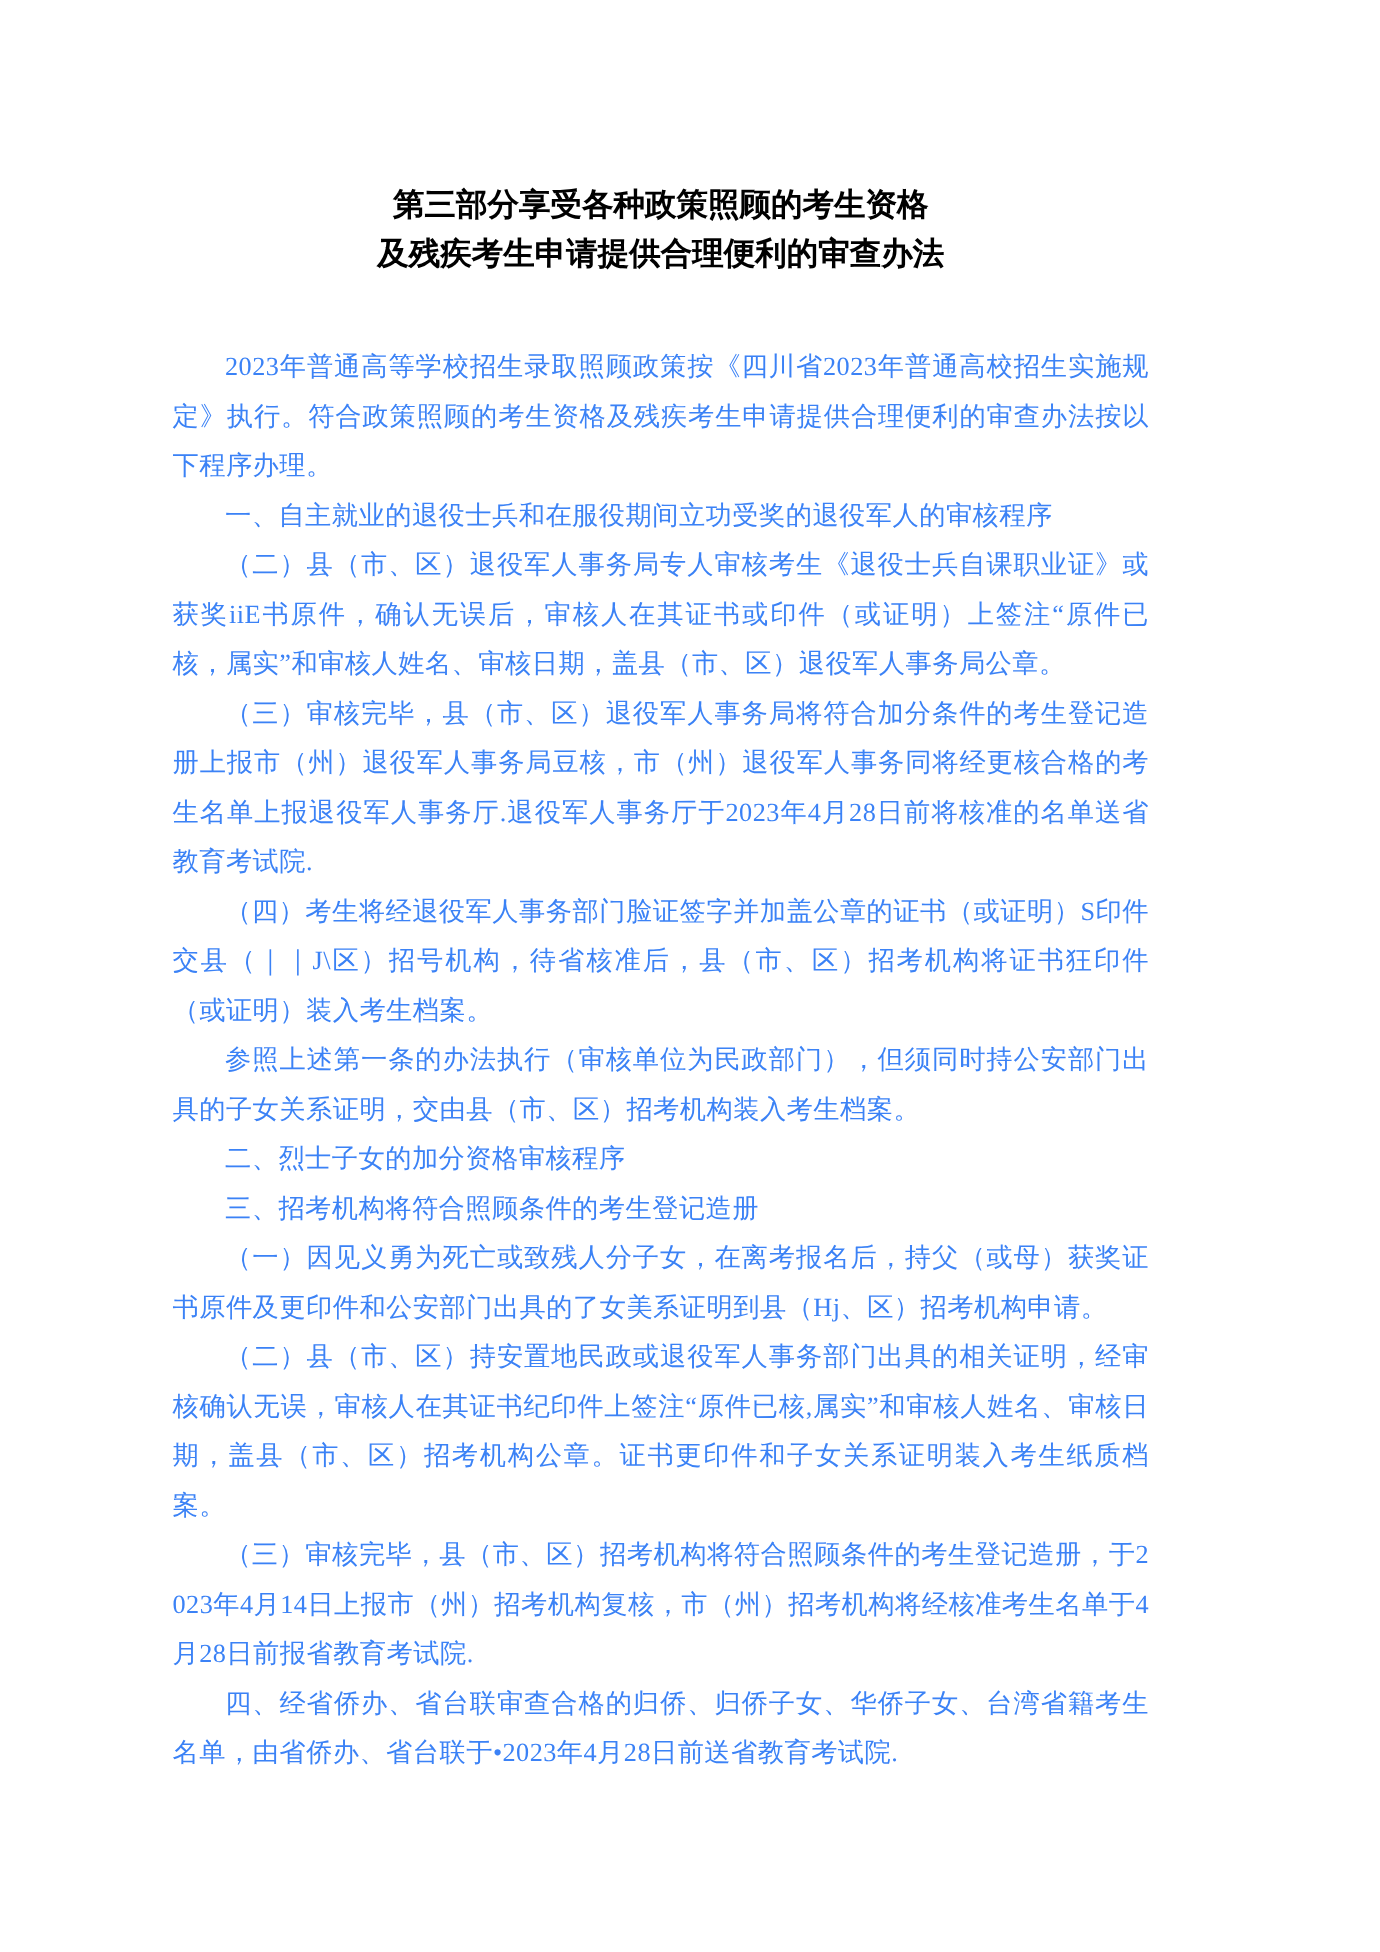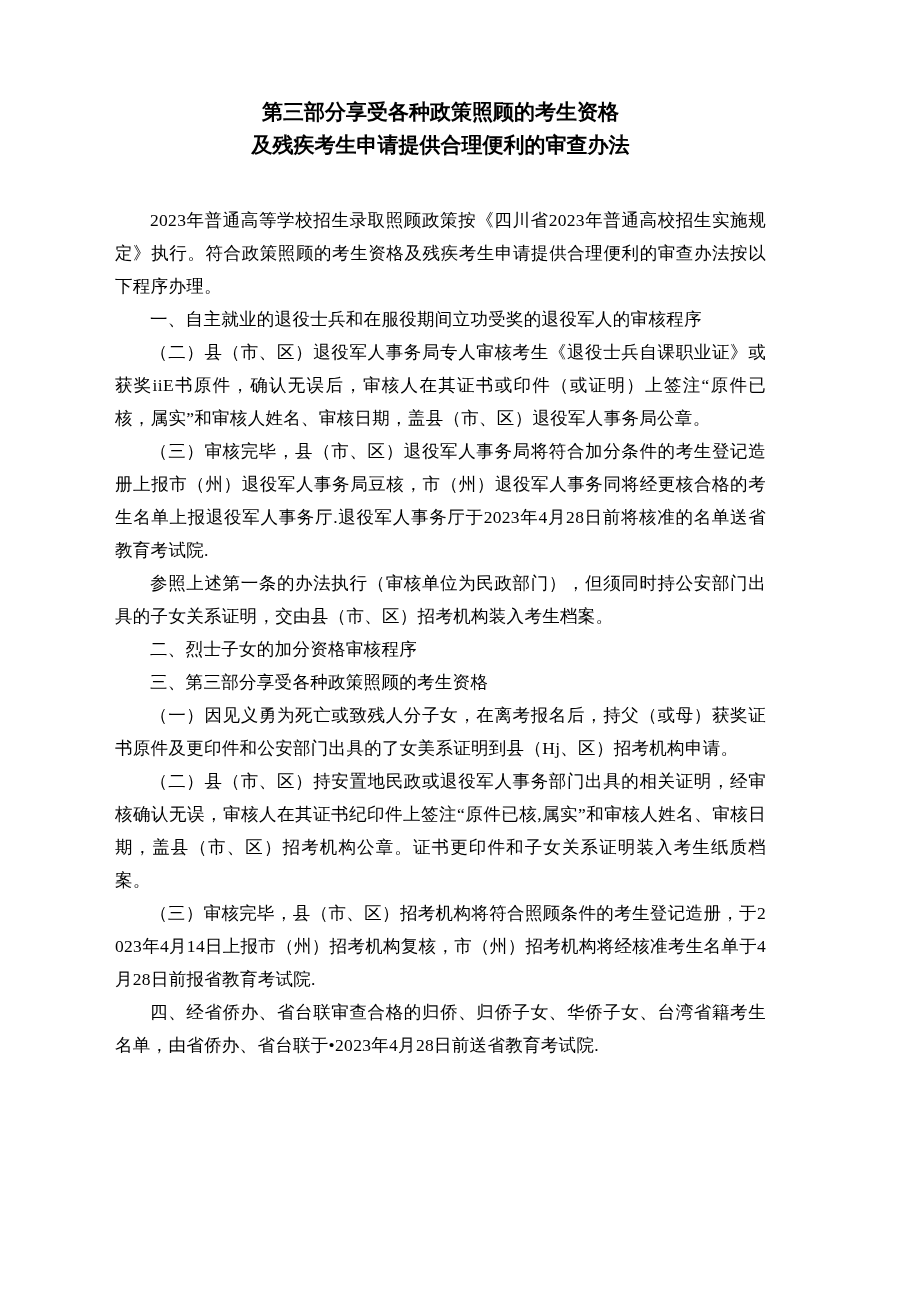--- a/index.html
+++ b/index.html
@@ -10,37 +10,37 @@
   body {
     width: 920px;
     font-family: "Liberation Serif", "DejaVu Serif", serif;
     color: #000000;
   }
   .page {
     width: 881px;
     height: 1301px;
     background: #ffffff;
     box-sizing: border-box;
-    padding: 96px 115px 0 115px;
+    padding: 120px 115px 0 115px;
     overflow: hidden;
   }
   .doc-title {
     text-align: center;
     font-size: 21px;
     font-weight: bold;
     line-height: 33px;
     color: #000000;
   }
   .doc-body {
     margin-top: 42px;
     font-size: 17.5px;
     line-height: 33px;
     text-align: justify;
     text-justify: inter-ideograph;
-    color: #000000;
+    color: #3b82f6;
   }
   .doc-body p {
     margin: 0;
     padding: 0;
     text-indent: 2em;
     letter-spacing: 0.3px;
     word-break: break-all;
   }
 </style>
 </head>
@@ -49,21 +49,22 @@
 <div class="page">
   <div class="doc-title">
     <div>第三部分享受各种政策照顾的考生资格</div>
     <div>及残疾考生申请提供合理便利的审查办法</div>
   </div>
   <div class="doc-body">
     <p>2023年普通高等学校招生录取照顾政策按《四川省2023年普通高校招生实施规定》执行。符合政策照顾的考生资格及残疾考生申请提供合理便利的审查办法按以下程序办理。</p>
     <p>一、自主就业的退役士兵和在服役期间立功受奖的退役军人的审核程序</p>
     <p>（二）县（市、区）退役军人事务局专人审核考生《退役士兵自课职业证》或获奖iiE书原件，确认无误后，审核人在其证书或印件（或证明）上签注“原件已核，属实”和审核人姓名、审核日期，盖县（市、区）退役军人事务局公章。</p>
     <p>（三）审核完毕，县（市、区）退役军人事务局将符合加分条件的考生登记造册上报市（州）退役军人事务局豆核，市（州）退役军人事务同将经更核合格的考生名单上报退役军人事务厅.退役军人事务厅于2023年4月28日前将核准的名单送省教育考试院.</p>
+    <p>（四）考生将经退役军人事务部门脸证签字并加盖公章的证书（或证明）S印件交县（｜｜J\区）招号机构，待省核准后，县（市、区）招考机构将证书狂印件（或证明）装入考生档案。</p>
     <p>参照上述第一条的办法执行（审核单位为民政部门），但须同时持公安部门出具的子女关系证明，交由县（市、区）招考机构装入考生档案。</p>
     <p>二、烈士子女的加分资格审核程序</p>
-    <p>三、第三部分享受各种政策照顾的考生资格</p>
+    <p>三、招考机构将符合照顾条件的考生登记造册</p>
     <p>（一）因见义勇为死亡或致残人分子女，在离考报名后，持父（或母）获奖证书原件及更印件和公安部门出具的了女美系证明到县（Hj、区）招考机构申请。</p>
     <p>（二）县（市、区）持安置地民政或退役军人事务部门出具的相关证明，经审核确认无误，审核人在其证书纪印件上签注“原件已核,属实”和审核人姓名、审核日期，盖县（市、区）招考机构公章。证书更印件和子女关系证明装入考生纸质档案。</p>
     <p>（三）审核完毕，县（市、区）招考机构将符合照顾条件的考生登记造册，于2023年4月14日上报市（州）招考机构复核，市（州）招考机构将经核准考生名单于4月28日前报省教育考试院.</p>
     <p>四、经省侨办、省台联审查合格的归侨、归侨子女、华侨子女、台湾省籍考生名单，由省侨办、省台联于•2023年4月28日前送省教育考试院.</p>
   </div>
 </div>
 
 </body></html>

